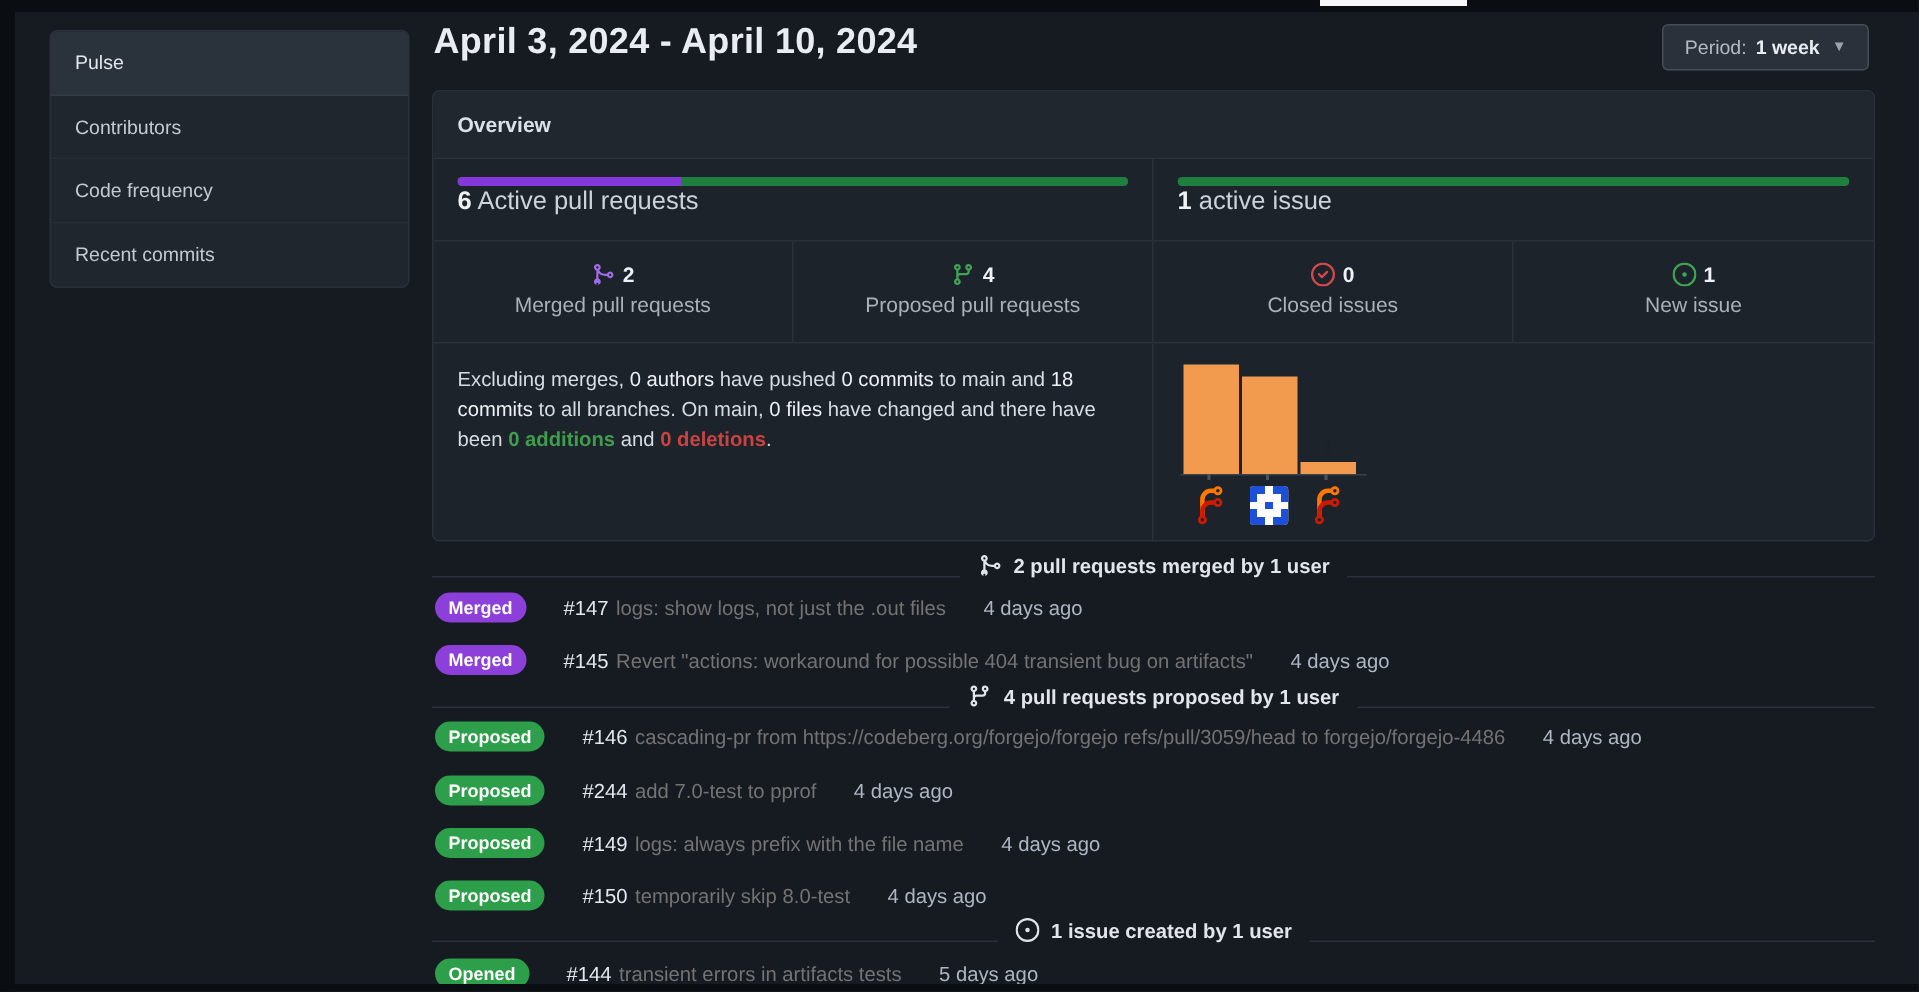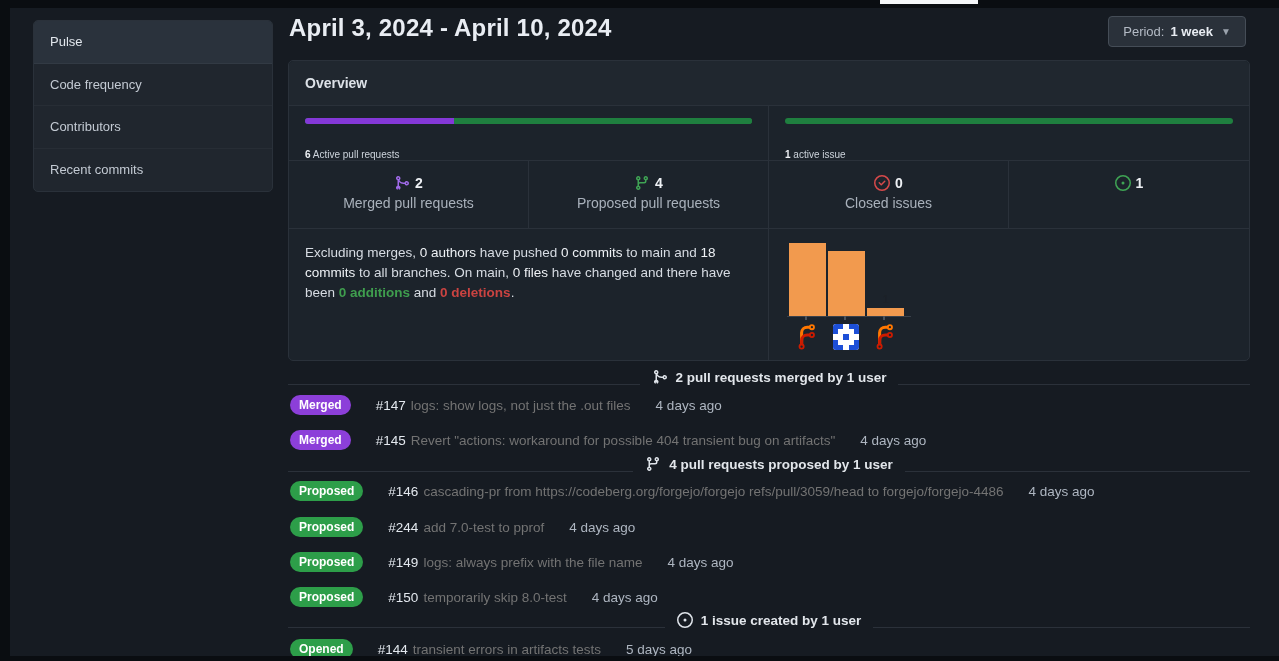--- a/index.html
+++ b/index.html
@@ -29,21 +29,21 @@
 
   
   .panel{position:absolute;left:288px;top:60px;width:962px;height:301px;background:#1c232b;border:1px solid #2a313a;border-radius:5px}
   .panel-header{height:45px;background:#20272f;border-bottom:1px solid #2a313a;border-radius:5px 5px 0 0;display:flex;align-items:center;padding-left:16px;font-size:14px;font-weight:700;color:#dde2e8}
   .progress-row{display:grid;grid-template-columns:1fr 1fr;height:55px;border-bottom:1px solid #2a313a}
   .progress-cell{padding:12px 16px 0 16px}
   .progress-cell:first-child{border-right:1px solid #2a313a}
   .track{height:6px;border-radius:3px;overflow:hidden;display:flex;background:#1f7f3f}
   .seg-merged{background:#8438d8;height:100%}
   .seg-green{background:#1f7f3f;height:100%;flex:1}
-  .bar-label{margin-top:25px;font-size:10px;color:#ccd3db}
+  .bar-label{margin-top:0;font-size:17px;color:#ccd3db}
   .bar-label b{color:#eef1f5;font-weight:700}
 
   .stats-row{display:grid;grid-template-columns:1fr 1fr 1fr 1fr;height:68px;border-bottom:1px solid #2a313a}
   .stat-cell{padding-top:14px;text-align:center;border-right:1px solid #2a313a}
   .stat-cell:last-child{border-right:none}
   .stat-top{display:flex;align-items:center;justify-content:center;gap:5px;font-size:14px;font-weight:700;color:#eef1f5}
   .stat-label{margin-top:4px;font-size:14px;color:#a9b1bb}
   .icon16{width:16px;height:16px;display:inline-block;vertical-align:middle}
   .ic-purple{fill:#a06ae8}.ic-green{fill:#3fa454}.ic-red{fill:#d6494a}.ic-light{fill:#dfe4ea}
 
@@ -83,24 +83,24 @@
 <div class="frame-top"></div>
 <div class="tab-indicator"></div>
 <div class="frame-left"></div>
 <div class="frame-bottom"></div>
 
 <nav class="sidebar">
   <div class="side-item active">
       <span>Pulse</span>
     </div>
   <div class="side-item">
+      <span>Contributors</span>
+    </div>
+  <div class="side-item">
       <span>Code frequency</span>
-    </div>
-  <div class="side-item">
-      <span>Contributors</span>
     </div>
   <div class="side-item">
       <span>Recent commits</span>
     </div>
 </nav>
 
 <h1 class="page-title">April 3, 2024 - April 10, 2024</h1>
 <div class="period-btn">
   <span>Period:</span>
   <b>1 week</b>
@@ -164,20 +164,21 @@
       <div class="stat-label">Closed issues</div>
     </div>
     <div class="stat-cell">
       <div class="stat-top">
         <svg class="icon16 ic-green" viewBox="0 0 16 16">
             <path d="M8 9.5a1.5 1.5 0 1 0 0-3 1.5 1.5 0 0 0 0 3Z"></path>
             <path d="M8 0a8 8 0 1 1 0 16A8 8 0 0 1 8 0ZM1.5 8a6.5 6.5 0 1 0 13 0 6.5 6.5 0 0 0-13 0Z"></path>
           </svg>
         <span>1</span>
       </div>
+      <div class="stat-label">New issue</div>
     </div>
   </div>
 
   <div class="bottom-row">
     <div class="summary-cell">
       <p class="summary">
         <span>Excluding merges, </span><span class="b">0 authors</span><span> have pushed </span><span class="b">0 commits</span><span> to main and </span><span class="b">18 commits</span><span> to all branches. On main, </span><span class="b">0 files</span><span> have changed and there have been </span><span class="g">0 additions</span><span> and </span><span class="r">0 deletions</span><span>.</span>
       </p>
     </div>
     <div class="chart">

